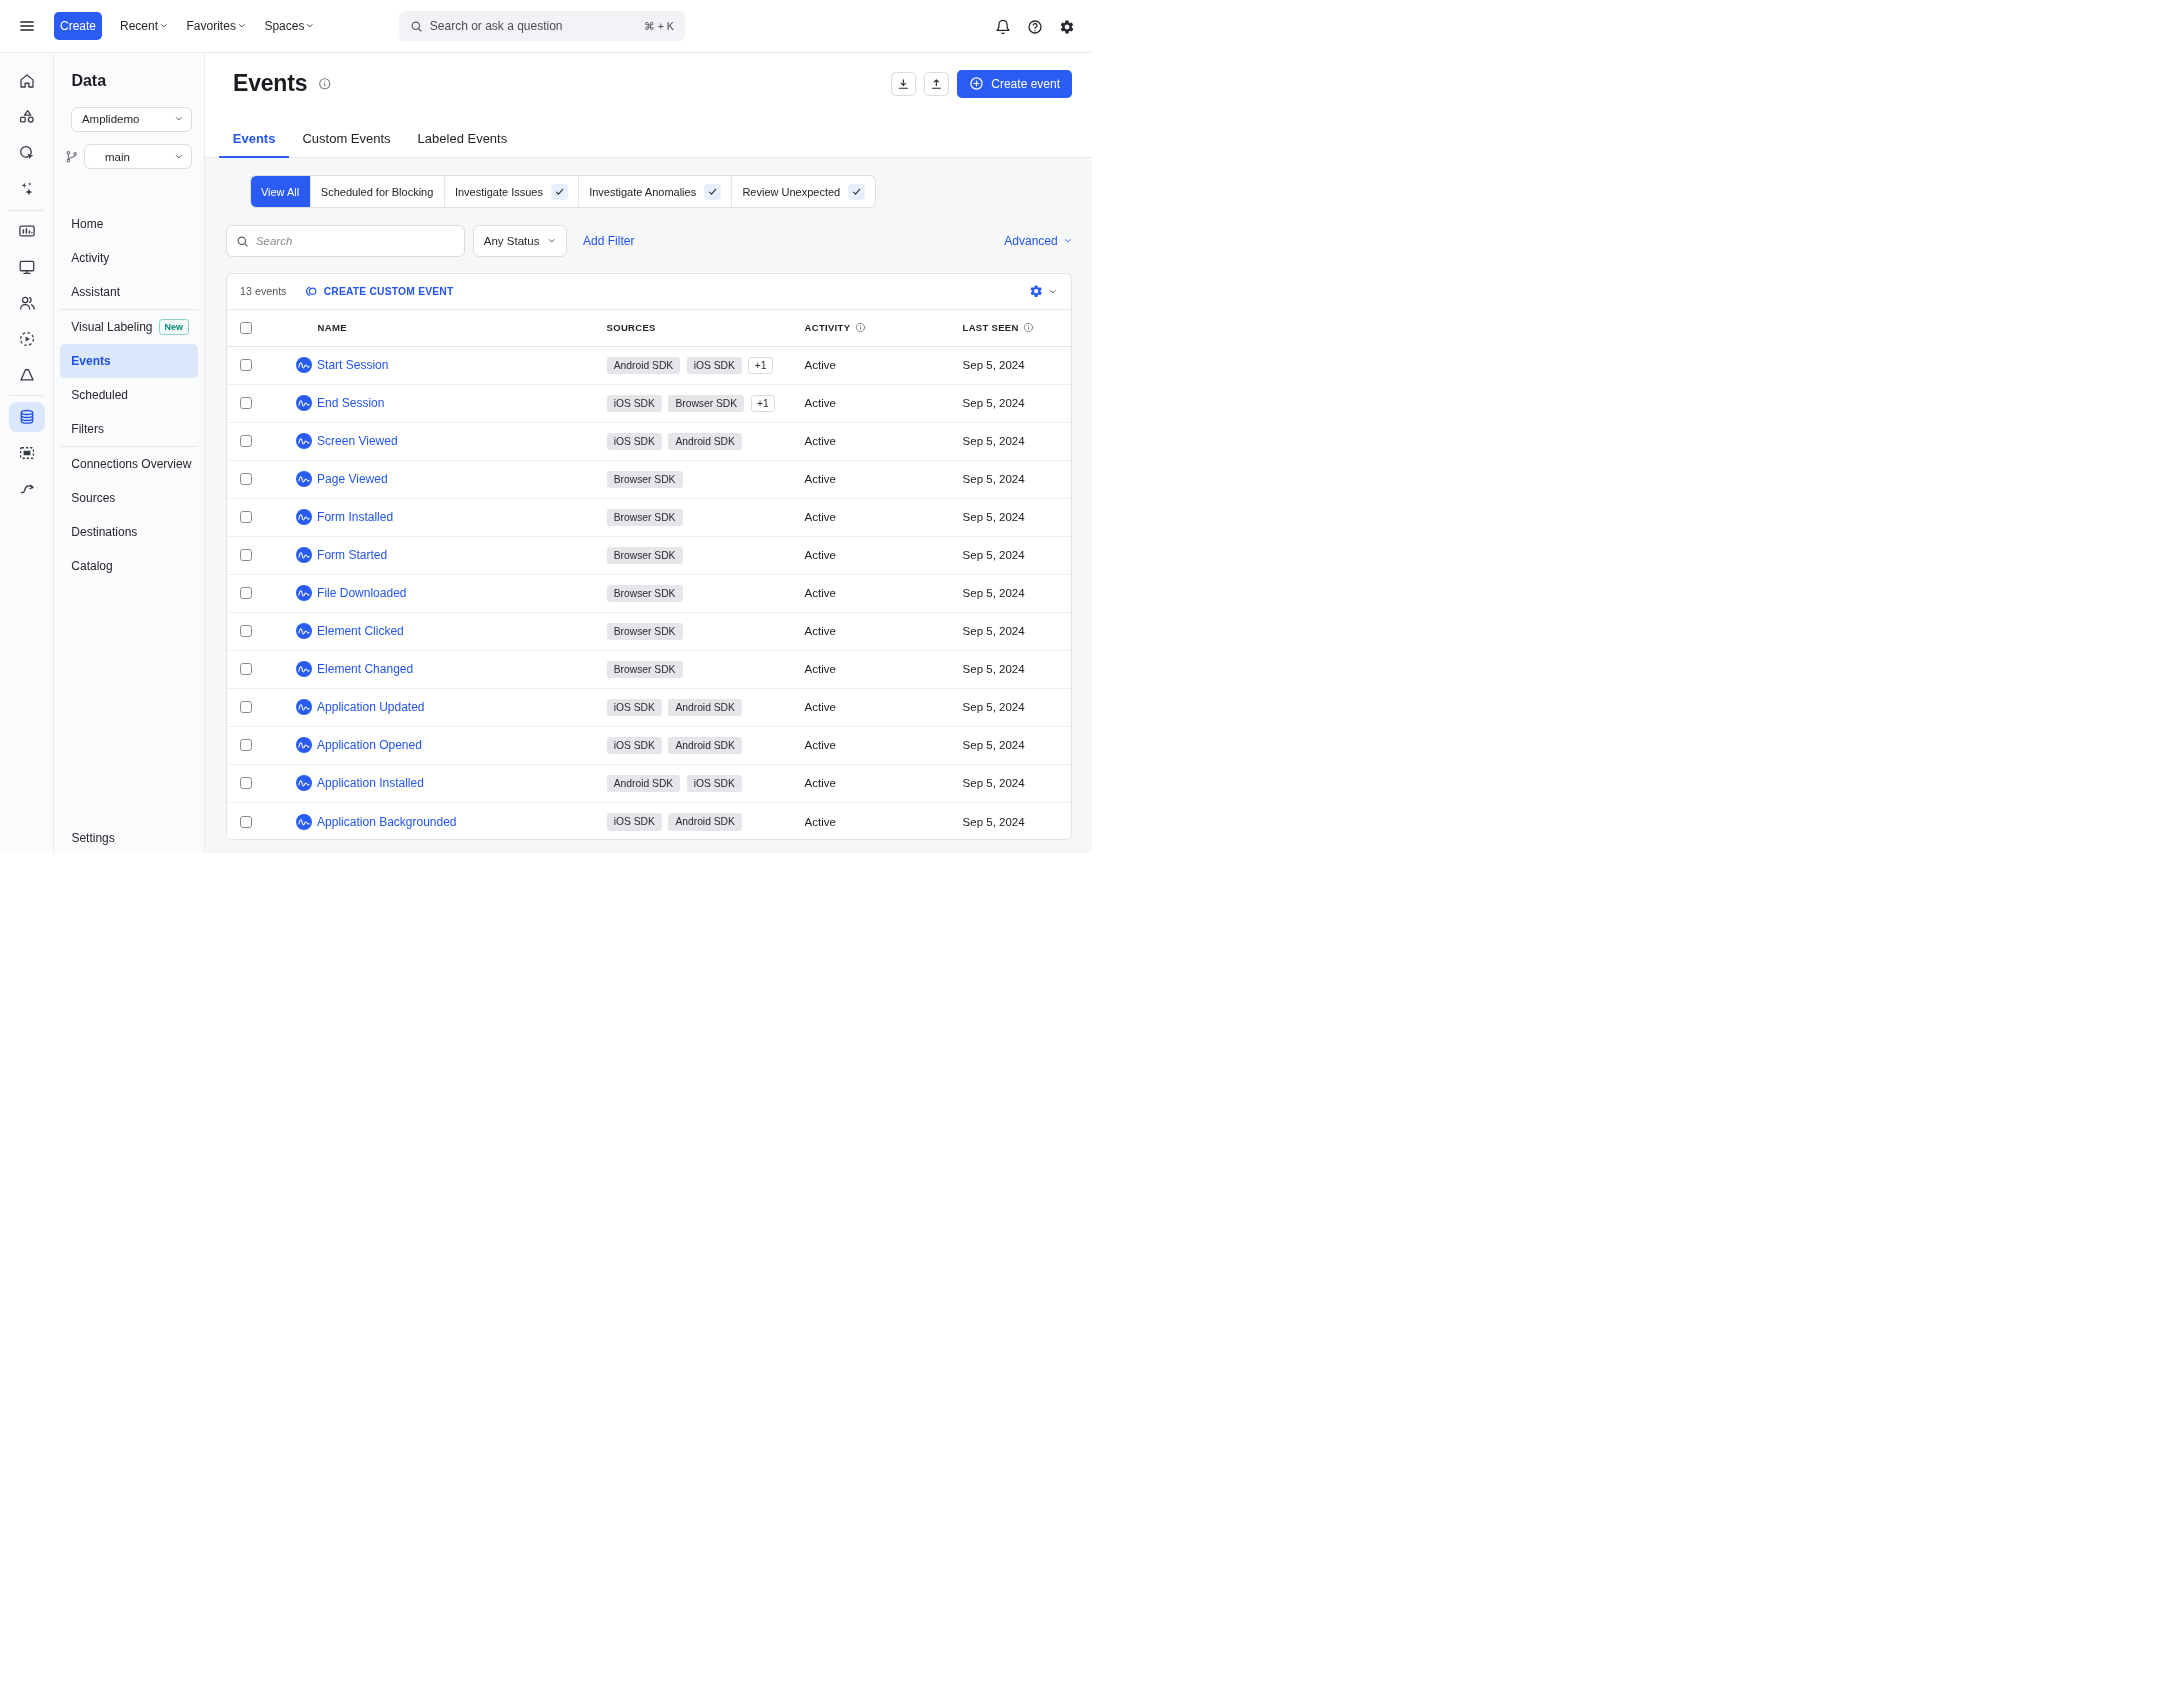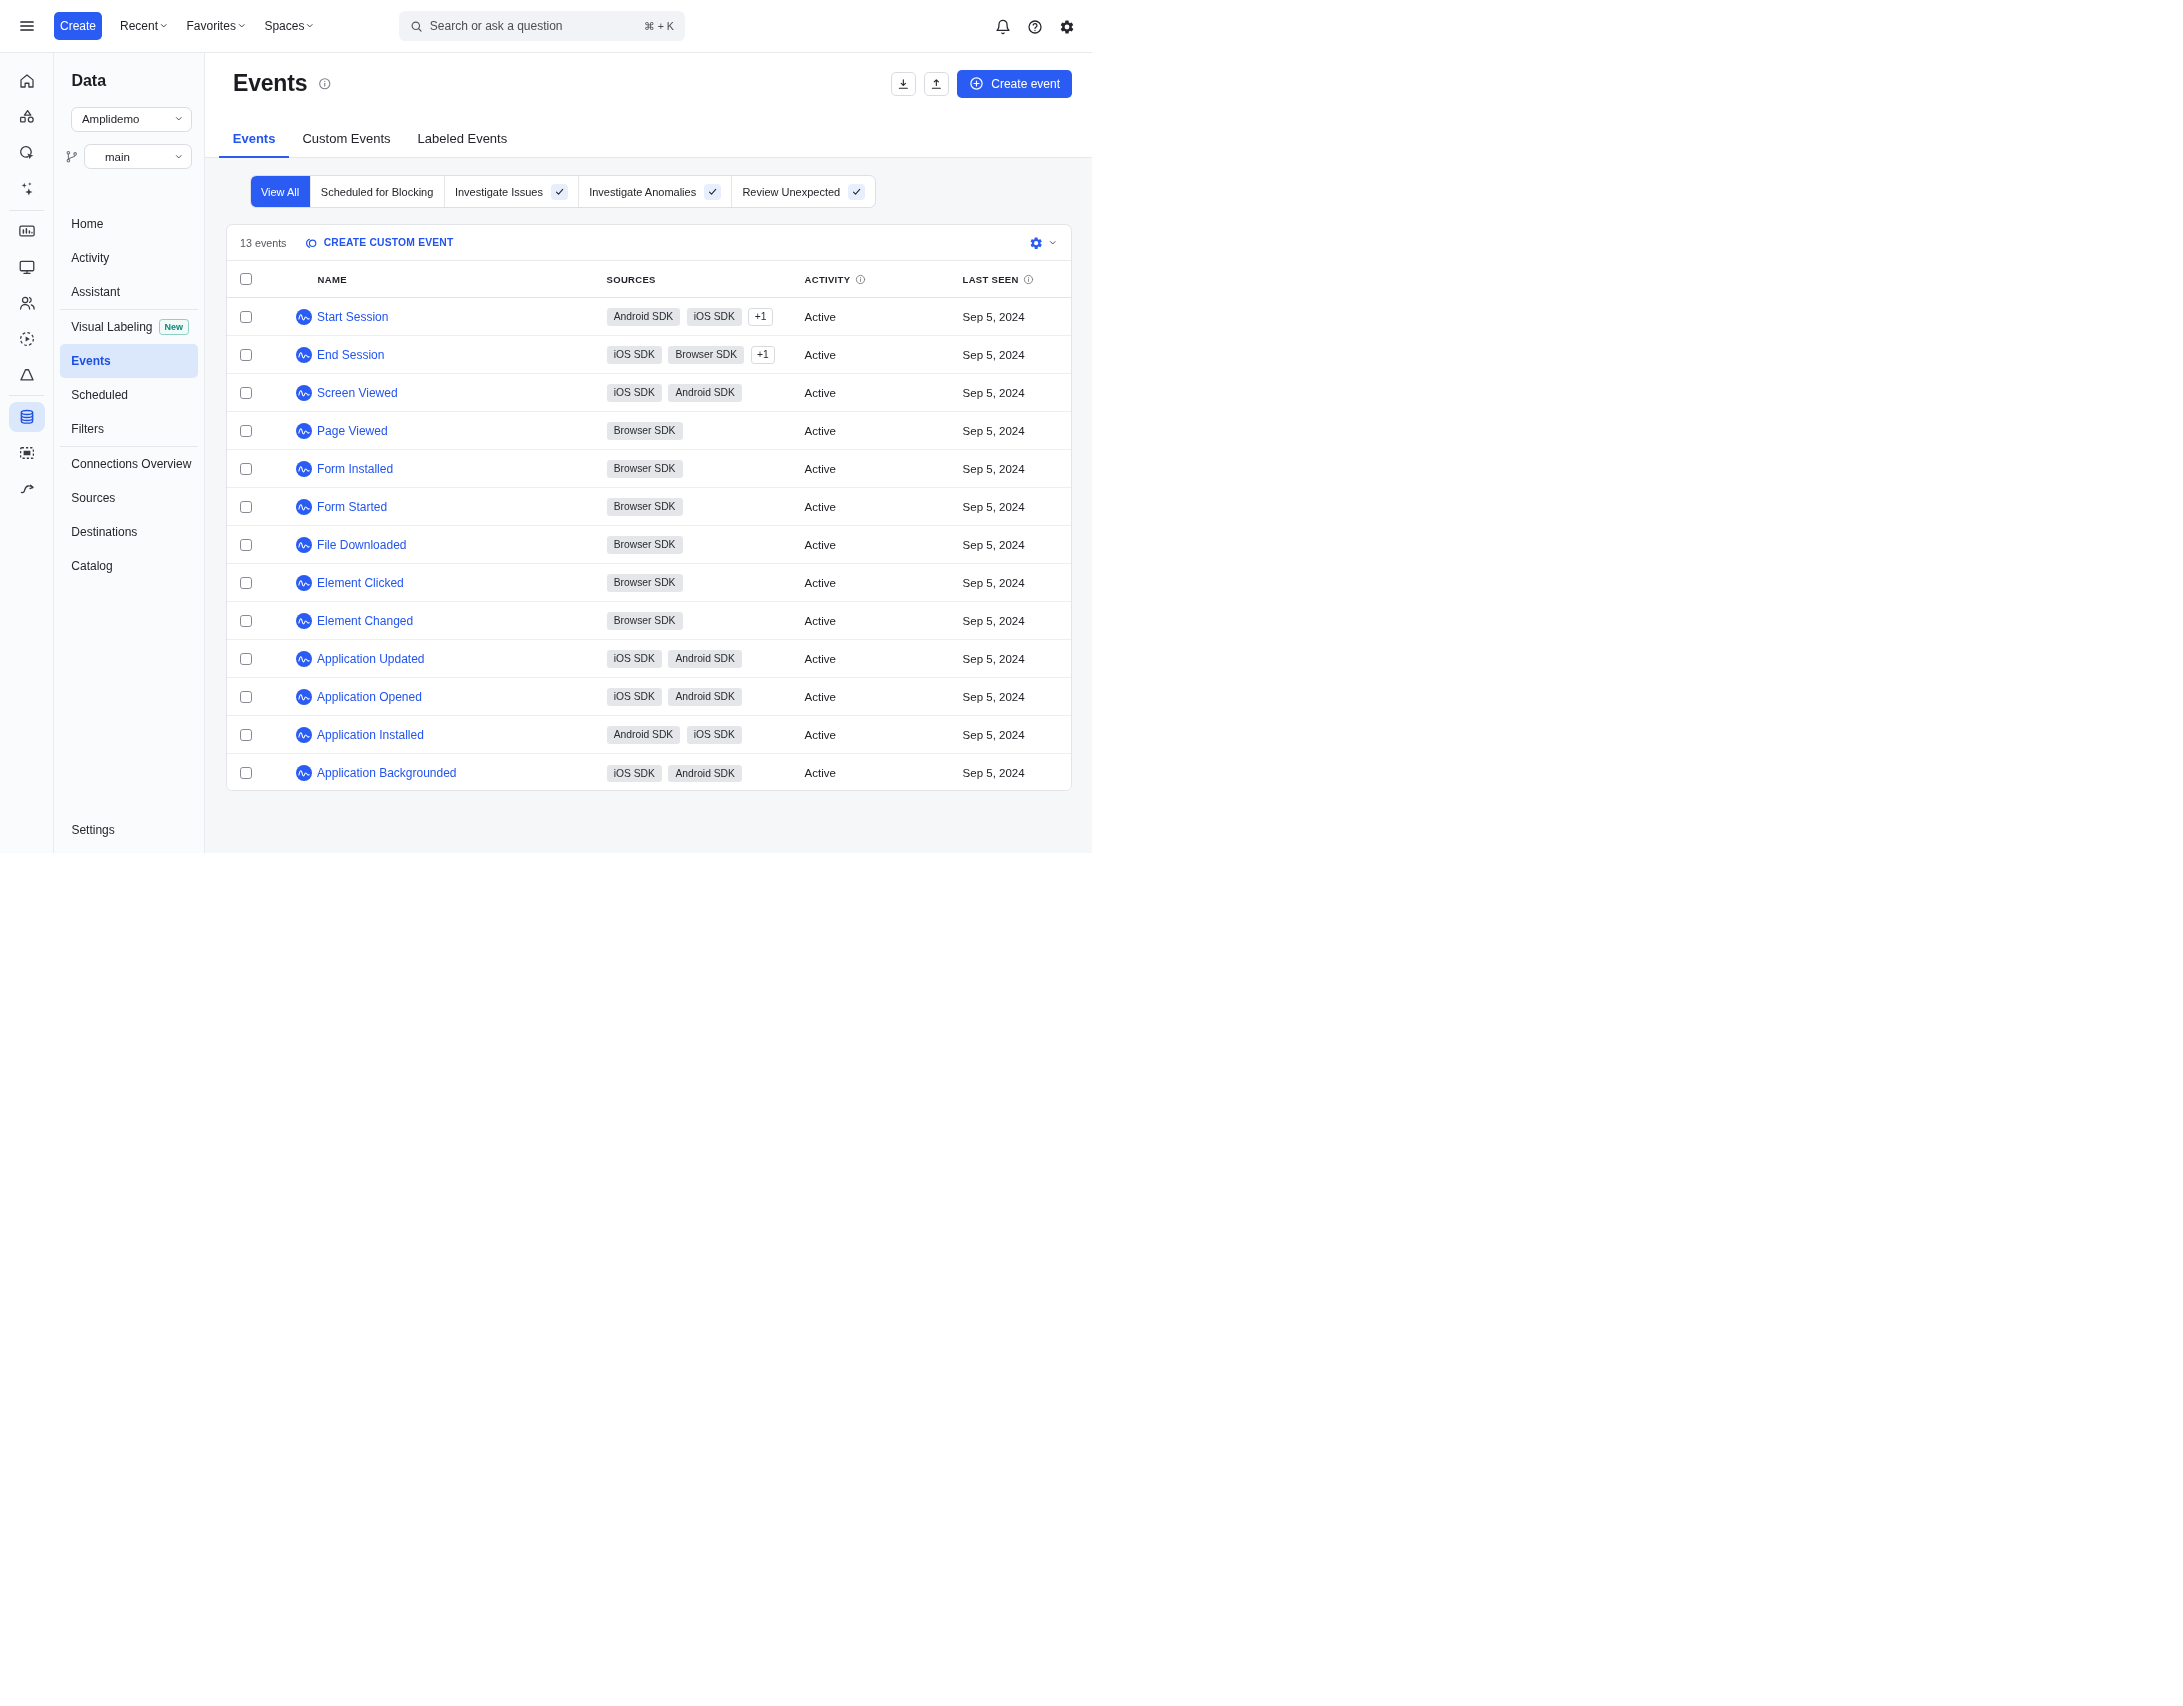--- a/index.html
+++ b/index.html
@@ -46,21 +46,21 @@
   .branch-icon { width:13.5px; height:13.5px; color:#6f727a; flex:none; }
   .branch-row .select { flex:1;padding-left:20px; }
   .sb-nav { margin-top:38px; }
   .nav-item { height:34px; margin:0 6.3px; padding-left:11px; display:flex; align-items:center; gap:6.3px;
               font-size:12px; color:#26272d; border-radius:4.8px; cursor:pointer; }
   .nav-item.active { background:#dbe8fb; color:#1e50e2; font-weight:700; }
   .nav-div { height:0.8px; background:#e5e7ea; margin:0 6.3px; }
   .badge-new { font-size:9px; font-weight:700; color:#0c8a79; border:0.8px solid #8fd0c6; background:#f2faf8;
                border-radius:3.2px; padding:1.6px 4.8px; }
   .sb-settings { position:absolute; bottom:0; left:0; right:0; height:30px; padding-left:17.4px; display:flex;
-                 align-items:flex-start; font-size:12px; color:#26272d; cursor:pointer; }
+                 align-items:center; font-size:12px; color:#26272d; cursor:pointer; }
 
   
   .main { flex:1; display:flex; flex-direction:column; min-width:0; }
   .main-header { position:relative; height:105px; background:#fff; border-bottom:0.8px solid #e7e8eb; flex:none; }
   .title-row { position:absolute; top:17.4px; left:28px; display:flex; align-items:center; gap:10.3px; }
   .page-title { font-size:23px; font-weight:700; color:#1b1c21; letter-spacing:-0.2px; }
   .info-icon { width:13.5px; height:13.5px; color:#7c7f86; cursor:pointer; }
   .header-actions { position:absolute; top:16.6px; right:20px; display:flex; align-items:center; gap:8px; }
   .icon-btn { width:25px; height:24.6px; background:#fff; border:0.8px solid #d8dbe0; border-radius:4.8px;
               display:flex; align-items:center; justify-content:center; color:#26272d; cursor:pointer; }
@@ -391,20 +391,42 @@
           <div class="seg">
             <span>Review Unexpected</span>
             <span class="seg-check">
                 <svg viewBox="0 0 16 16" fill="none" stroke="currentColor" stroke-width="1.9" stroke-linecap="round" stroke-linejoin="round">
                   <path d="M2.5 8.5l3.5 3.5 7-8"></path>
                 </svg>
               </span>
           </div>
         </div>
 
+        <div class="toolbar">
+          <div class="search-box">
+            <svg class="sicon" viewBox="0 0 24 24" fill="none" stroke="currentColor" stroke-width="2.1" stroke-linecap="round">
+                <circle cx="11" cy="11" r="7"></circle>
+                <path d="M16.5 16.5L21 21"></path>
+              </svg>
+            <input placeholder="Search" style="">
+          </div>
+          <div class="status-select">
+            <span>Any Status</span>
+            <svg class="chev" viewBox="0 0 24 24" fill="none" stroke="currentColor" stroke-width="2.2" stroke-linecap="round" stroke-linejoin="round">
+                <path d="M6 9l6 6 6-6"></path>
+              </svg>
+          </div>
+          <span class="link add-filter">Add Filter</span>
+          <div class="advanced">
+            <span class="link">Advanced</span>
+            <svg class="chev" viewBox="0 0 24 24" fill="none" stroke="currentColor" stroke-width="2.2" stroke-linecap="round" stroke-linejoin="round">
+                <path d="M6 9l6 6 6-6"></path>
+              </svg>
+          </div>
+        </div>
 
         <div class="card">
           <div class="card-bar">
             <span class="count">13 events</span>
             <div class="create-custom">
               <svg viewBox="0 0 20 20" fill="none" stroke="currentColor" stroke-width="1.8" stroke-linecap="round">
                   <path d="M7 3.6a6.8 6.8 0 0 0 0 12.8"></path>
                   <circle cx="12" cy="10" r="5"></circle>
                 </svg>
               <span>CREATE CUSTOM EVENT</span>

